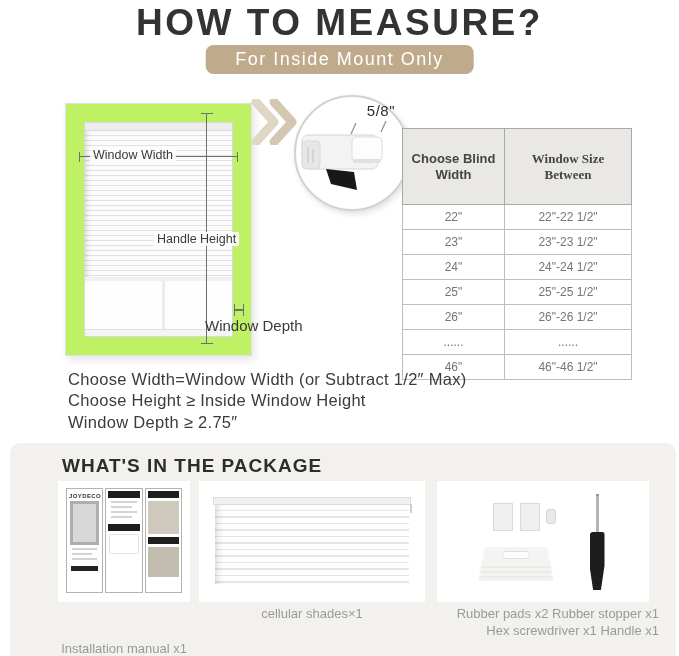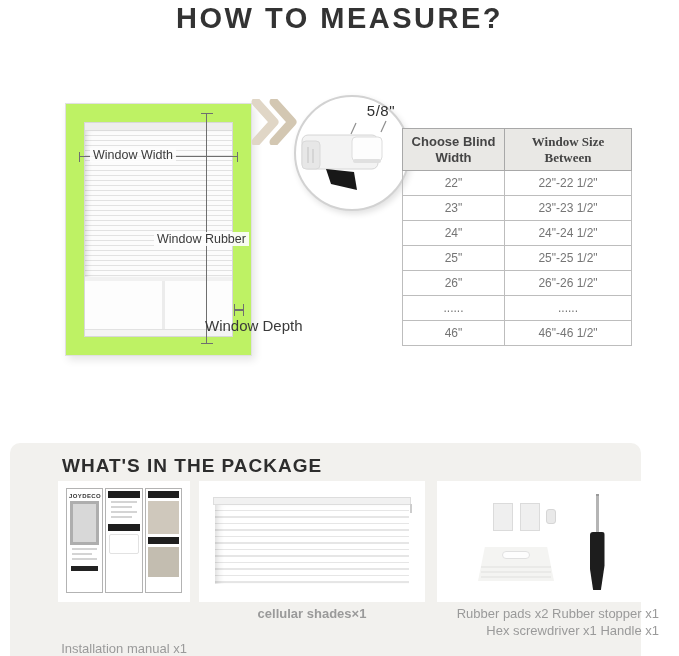--- a/index.html
+++ b/index.html
@@ -1,21 +1,21 @@
 <!DOCTYPE html>
 <html><head>
 <meta charset="utf-8">
 <style>
   html,body{margin:0;padding:0;background:#fff;}
   .page{position:relative;width:679px;height:656px;background:#ffffff;overflow:hidden;
         font-family:"Liberation Sans", sans-serif;}
 
   
   .title{position:absolute;top:2px;left:0;width:100%;margin:0;text-align:center;
-         font-size:29px;font-weight:700;letter-spacing:2.5px;color:#333333;}
+         font-size:37px;font-weight:700;letter-spacing:2.5px;color:#333333;}
   .badge{position:absolute;top:45px;left:50%;transform:translateX(-50%);
          background:#c0aa8c;color:#ffffff;font-size:18px;letter-spacing:1.5px;
          padding:4px 30px;border-radius:8px;white-space:nowrap;}
 
   
   .window{position:absolute;left:65px;top:103px;width:187px;height:253px;
           background:#bef264;border:1px solid #e0e0e0;box-sizing:border-box;padding:18px;
           box-shadow:3px 4px 8px rgba(0,0,0,0.10);}
   .opening{position:relative;width:100%;height:100%;border:1px solid #d8d8d8;
            background:#ffffff;overflow:hidden;box-sizing:border-box;}
@@ -48,41 +48,41 @@
   .zoom-circle{position:absolute;left:294px;top:95px;width:112px;height:112px;border-radius:50%;
                background:#ffffff;border:2px solid #d2d2d2;box-shadow:2px 3px 6px rgba(0,0,0,0.12);}
   .zoom-circle svg{position:absolute;left:0;top:0;}
   .bracket-size{position:absolute;top:5px;right:13px;font-size:15px;color:#2f2f2f;letter-spacing:0.5px;}
 
   
   .size-table{position:absolute;left:402px;top:128px;border-collapse:collapse;
               border:1px solid #9c9c9c;table-layout:fixed;}
   .size-table th{width:97px;background:#e9e8e5;border:1px solid #a8a8a8;
                  font-size:13px;font-weight:700;color:#454545;line-height:1.2;
-                 padding:5px 2px;text-align:center;}
+                 padding:22px 2px;text-align:center;}
   .size-table th.c2{width:122px;font-family:Liberation Serif, serif;}
   .size-table td{border:1px solid #bdbdbd;font-size:12px;color:#757575;
                  text-align:center;height:24px;padding:0 2px;}
 
   
   .notes{position:absolute;left:68px;top:369px;font-size:16.5px;color:#3c3c3c;
          line-height:1.3;letter-spacing:0.3px;}
 
   
   .panel{position:absolute;left:10px;top:443px;width:631px;height:213px;
-         background:#f2f1ee;border-radius:10px 10px 0 0;}
+         background:#f2f1ee;border-radius:10px 10px 0 0;padding-left:35px;}
   .pkg-heading{position:absolute;left:52px;top:12px;margin:0;font-size:19px;
                font-weight:700;letter-spacing:1px;color:#2d2d2d;}
   .card{position:absolute;top:38px;height:121px;background:#ffffff;}
   .card1{left:48px;width:132px;}
   .card2{left:189px;width:226px;}
   .card3{left:427px;width:212px;}
   .caption{position:absolute;top:163px;text-align:center;color:#9a9a9a;font-size:13px;line-height:1.3;}
   .cap1{left:28px;width:172px;margin-top:35px;}
-  .cap2{left:189px;width:226px;font-weight:bold;}
+  .cap2{left:189px;width:226px;}
   .cap3{left:387px;width:262px;text-align:right;}
 
   
   .trifold{display:flex;gap:2px;margin:7px 8px;height:105px;}
   .leaf{flex:1;border:1px solid #b3b3b3;background:#fff;padding:2px;box-sizing:border-box;overflow:hidden;}
   .brand{font-size:6px;font-weight:700;letter-spacing:0.4px;text-align:center;color:#333;margin:2px 0 2px;}
   .img-win{height:38px;background:#d8d8d8;border:3px solid #aeaeae;margin:0 1px 3px;}
   .tline{height:2px;background:#d4d4d4;margin:3px 3px 0;}
   .tline.short{margin-right:8px;}
   .blackbar{height:5px;background:#222;margin:6px 2px 0;}
@@ -114,36 +114,37 @@
   .shaft{width:3px;height:36px;background:#b5b5b5;margin:0 auto;border-top:2px solid #9a9a9a;}
   .grip{width:15px;height:58px;background:#1d1d1d;border-radius:3px 3px 4px 4px;margin:0 auto;
         clip-path:polygon(0 0,100% 0,100% 58%,76% 100%,24% 100%,0 58%);}
 </style>
 </head>
 <body>
 
 <div class="page">
 
   <h1 class="title">HOW TO MEASURE?</h1>
+  <div class="badge">For Inside Mount Only</div>
 
   <div class="window">
     <div class="opening">
       <div class="headrail"></div>
       <div class="shadebody"></div>
       <div class="bottomrail"></div>
       <div class="panes">
         <div class="pane"></div>
         <div class="pane last"></div>
       </div>
       <div class="sill"></div>
     </div>
     <div class="m-width"></div>
     <span class="mlabel lbl-width">Window Width</span>
     <div class="m-height"></div>
-    <span class="mlabel lbl-height">Window Rubber</span>
+    <span class="mlabel lbl-height">Handle Height</span>
     <div class="m-depth"></div>
     <span class="mlabel lbl-depth">Window Depth</span>
   </div>
 
   <svg class="chevrons" width="48" height="46" viewBox="0 0 48 46">
     <polyline points="5,3 23,23 5,43" fill="none" stroke="#e0d6c6" stroke-width="9" stroke-linejoin="round" stroke-linecap="round"></polyline>
     <polyline points="23,3 41,23 23,43" fill="none" stroke="#d3c7b2" stroke-width="9" stroke-linejoin="round" stroke-linecap="round"></polyline>
   </svg>
 
   <div class="zoom-circle">
@@ -193,20 +194,25 @@
           <td>......</td>
           <td>......</td>
         </tr>
         <tr>
           <td>46"</td>
           <td>46"-46 1/2"</td>
         </tr>
       </tbody>
   </table>
 
+  <div class="notes">
+    <div>Choose Width=Window Width (or Subtract 1/2″ Max)</div>
+    <div>Choose Height ≥ Inside Window Height</div>
+    <div>Window Depth ≥ 2.75″</div>
+  </div>
 
   <div class="panel">
     <h2 class="pkg-heading">WHAT'S IN THE PACKAGE</h2>
 
     <div class="card card1">
       <div class="trifold">
         <div class="leaf">
           <div class="brand">JOYDECO</div>
           <div class="img-win"></div>
           <div class="tline"></div>

